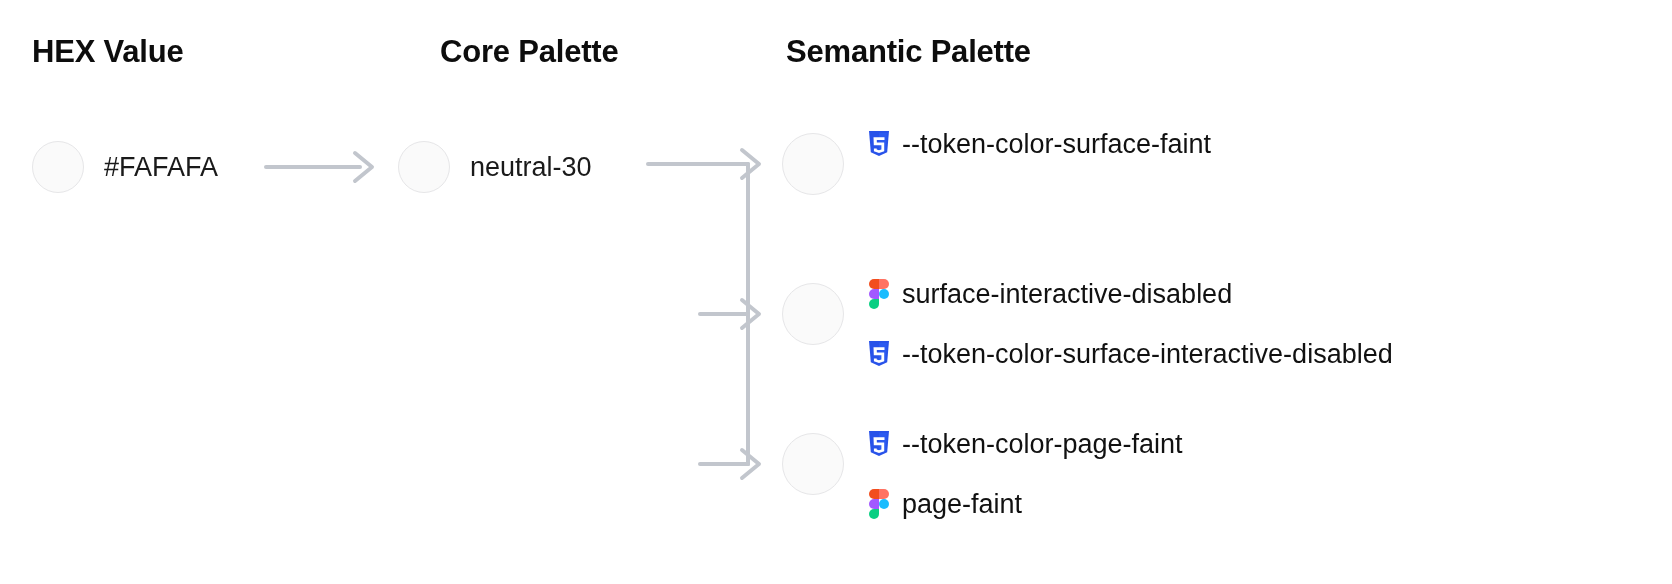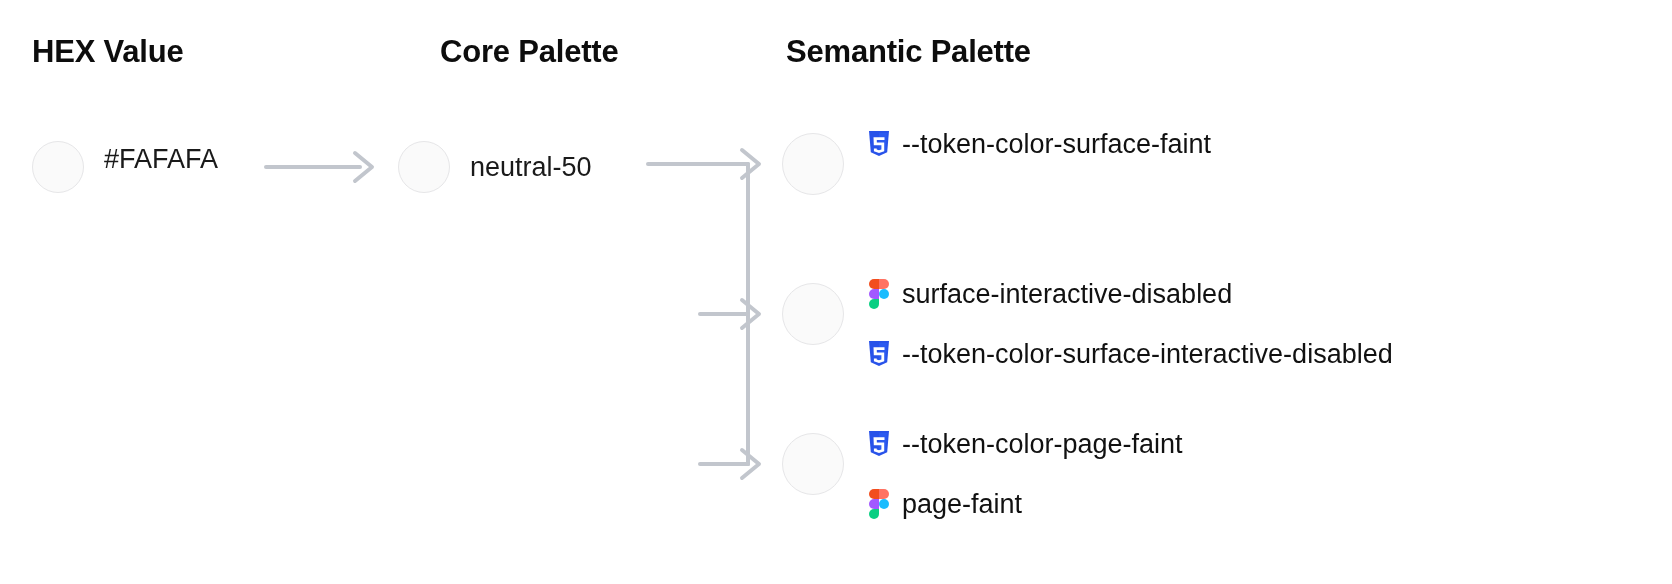--- a/index.html
+++ b/index.html
@@ -56,21 +56,21 @@
 
   
   .value-label {
     position: absolute;
     font-size: 27px;
     font-weight: 400;
     color: #1a1a1a;
     white-space: nowrap;
     line-height: 1;
   }
-  #label-hex  { left: 104px; top: 146px; }
+  #label-hex  { left: 104px; top: 154px; }
   #label-core { left: 470px; top: 154px; }
 
   
   #connectors {
     position: absolute;
     left: 0; top: 0;
     width: 1672px;
     height: 584px;
     pointer-events: none;
   }
@@ -147,21 +147,21 @@
 
   <div class="swatch small" id="swatch-hex" style="background: rgb(250, 250, 250);"></div>
   <div class="swatch small" id="swatch-core" style="background: rgb(250, 250, 250);"></div>
 
   <div class="swatch large" id="swatch-sem-0" style="background: rgb(250, 250, 250);"></div>
   <div class="swatch large" id="swatch-sem-1" style="background: rgb(250, 250, 250);"></div>
   <div class="swatch large" id="swatch-sem-2" style="background: rgb(250, 250, 250);"></div>
 
   <div class="value-label" id="label-hex">#FAFAFA</div>
 
-  <div class="value-label" id="label-core">neutral-50</div>
+  <div class="value-label" id="label-core">neutral-30</div>
 
   <div class="sem-group" id="sem-group-0">
     <div class="sem-row">
       <span class="icon-slot">
         <svg width="22" height="26" viewBox="0 0 22 26" xmlns="http://www.w3.org/2000/svg">
           <path d="M1 0 L21 0 L19.2 21.2 L11 25 L2.8 21.2 Z" fill="#2953E9"></path>
           <path d="M11 2 L19 2 L17.5 20 L11 22.8 Z" fill="#2D5BF0"></path>
           <path d="M5.5 6.2 H16.5 V9.1 H8.8 V11.4 H16.2 V20.2 L11 22 L5.9 20.2 V17.4 H8.7 V18.5 L11 19.3 L13.4 18.5 V14.3 H5.8 Z" fill="#ffffff"></path>
         </svg>
       </span>

